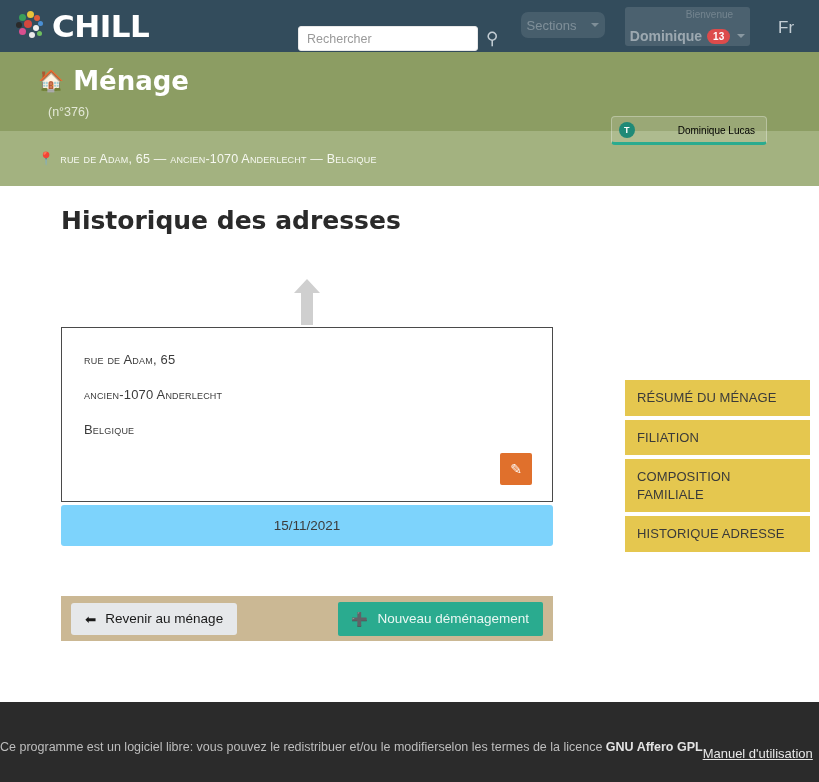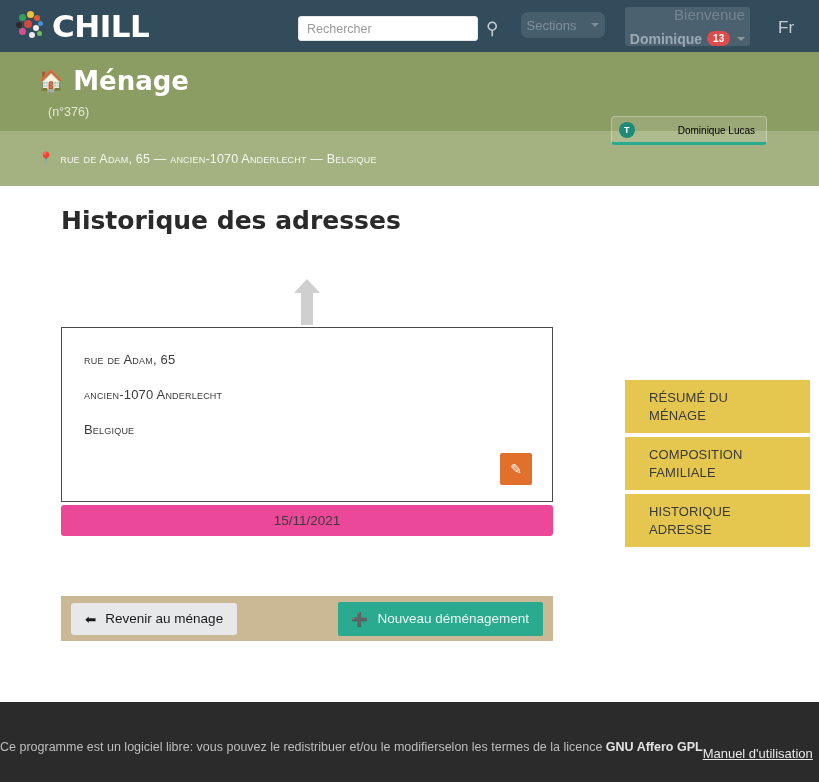--- a/index.html
+++ b/index.html
@@ -23,21 +23,21 @@
   }
   .brand { display:flex; align-items:center; gap:6px; }
   .brand-mark { width: 30px; height: 30px; position: relative; }
   .brand-mark span {
     position:absolute; border-radius:50%; display:block;
   }
   .brand-text {
     color:#fff; font-size:31px; font-weight:bold; letter-spacing:-0.5px;
     font-family:"DejaVu Sans", sans-serif;
   }
-  .search-wrap { position:absolute; left:298px; top:16px; display:flex; align-items:center;justify-content:space-between; }
+  .search-wrap { position:absolute; left:298px; top:26px; display:flex; align-items:center;justify-content:space-between; }
   .search-input {
     width: 180px; height: 25px; border-radius:3px; border:1px solid #e8e8e8;
     background:#fff; padding: 0 8px; font-size:12.5px; color:#555;
     font-family:"Liberation Sans", sans-serif; outline:none;
   }
   .search-input::placeholder { color:#9a9a9a; }
   .search-icon { margin-left:8px; color:#c3cdd4; font-size:17px; line-height:1; }
   .sections-btn {
     position:absolute; left:521px; top:12px;
     width:84px; height:26px; border-radius:7px;
@@ -47,21 +47,21 @@
     gap:15px; border:none; cursor:pointer;
     font-family:"Liberation Sans", sans-serif;
   }
   .caret { width:0; height:0; border-left:4px solid transparent; border-right:4px solid transparent; border-top:4px solid currentColor; display:inline-block; }
   .user-btn {
     position:absolute; left:625px; top:7px; width:125px; height:39px;
     background: rgba(255,255,255,0.12); border-radius:3px;
     display:flex; flex-direction:column; align-items:center; justify-content:center;
     cursor:pointer; border:none; line-height:1;
   }
-  .user-hello { font-size:15px; color: rgba(255,255,255,0.22); margin-bottom:9px;padding-left:44px; }
+  .user-hello { font-size:10px; color: rgba(255,255,255,0.22); margin-bottom:9px;padding-left:44px; }
   .user-row { display:flex; align-items:center; gap:5px; }
   .user-name { font-size:14px; font-weight:bold; color: rgba(255,255,255,0.45); }
   .user-badge {
     background:#dd4b4b; color:#fff; font-size:10px; font-weight:bold;
     border-radius:9px; padding:2px 6px; line-height:1.1;
   }
   .user-caret { color: rgba(255,255,255,0.35); margin-left:2px; }
   .lang { position:absolute; left:778px; top:18px; color:#c3cdd4; font-size:17px; cursor:pointer; }
 
   
@@ -123,22 +123,22 @@
     font-size:13px; color:#3b3b3b; font-variant: small-caps;
     margin-bottom:20px; letter-spacing:0.2px;
   }
   .edit-btn {
     position:absolute; right:20px; bottom:16px;
     width:32px; height:32px; background:#e0702c; border:none; border-radius:2px;
     color:#fff; font-size:14px; display:flex; align-items:center; justify-content:center;
     cursor:pointer;
   }
   .date-bar {
-    background:#ec4899; color:#3c3c3c; font-size:13.5px;
-    height:31px; display:flex; align-items:center; justify-content:center;
+    background:#7dd3fc; color:#3c3c3c; font-size:13.5px;
+    height:41px; display:flex; align-items:center; justify-content:center;
     border-radius:3px; margin-top:3px;
   }
 
   .btn-strip {
     position:absolute; left:61px; top:410px; width:492px; height:45px;
     background:#cbb894; display:flex; align-items:center;
     padding: 0 10px;
   }
   .btn-back {
     background:#e6e8ea; color:#1a1a1a; font-size:13.5px;
@@ -150,21 +150,21 @@
     margin-left:auto; background:#2aab8f; color:#e9f7f3; font-size:13.5px;
     border:none; border-radius:2px; padding: 9px 14px;
     display:flex; align-items:center; gap:9px; cursor:pointer;
     font-family:"Liberation Sans", sans-serif;
   }
 
   
   .sidebar { position:absolute; left:625px; top:194px; width:185px; }
   .side-item {
     background:#e5c74f; color:#3a3a3a; font-size:13px;
-    padding: 9px 24px; margin-bottom:4px; cursor:pointer;
+    padding: 9px 12px; margin-bottom:4px; cursor:pointer;
     letter-spacing:0.1px; line-height:1.35;
   }
 
   
   .footer {
     position:absolute; left:0; top:702px; width:819px; height:80px;
     background:#2b2b2b; color:#bdbdbd;
     display:flex; flex-direction:row; align-items:center;
     padding-top:12px;
   }
@@ -266,20 +266,21 @@
         <span>Revenir au ménage</span>
       </button>
       <button class="btn-new">
         <span>➕</span>
         <span>Nouveau déménagement</span>
       </button>
     </div>
 
     <div class="sidebar">
       <div class="side-item">RÉSUMÉ DU MÉNAGE</div>
+      <div class="side-item">FILIATION</div>
       <div class="side-item">COMPOSITION FAMILIALE</div>
       <div class="side-item">HISTORIQUE ADRESSE</div>
     </div>
 
   </div>
 
   <div class="footer">
     <div class="footer-line">Ce programme est un logiciel libre: vous pouvez le redistribuer et/ou le modifier</div>
     <div class="footer-line">
       <span>selon les termes de la licence </span><b>GNU Affero GPL</b>

